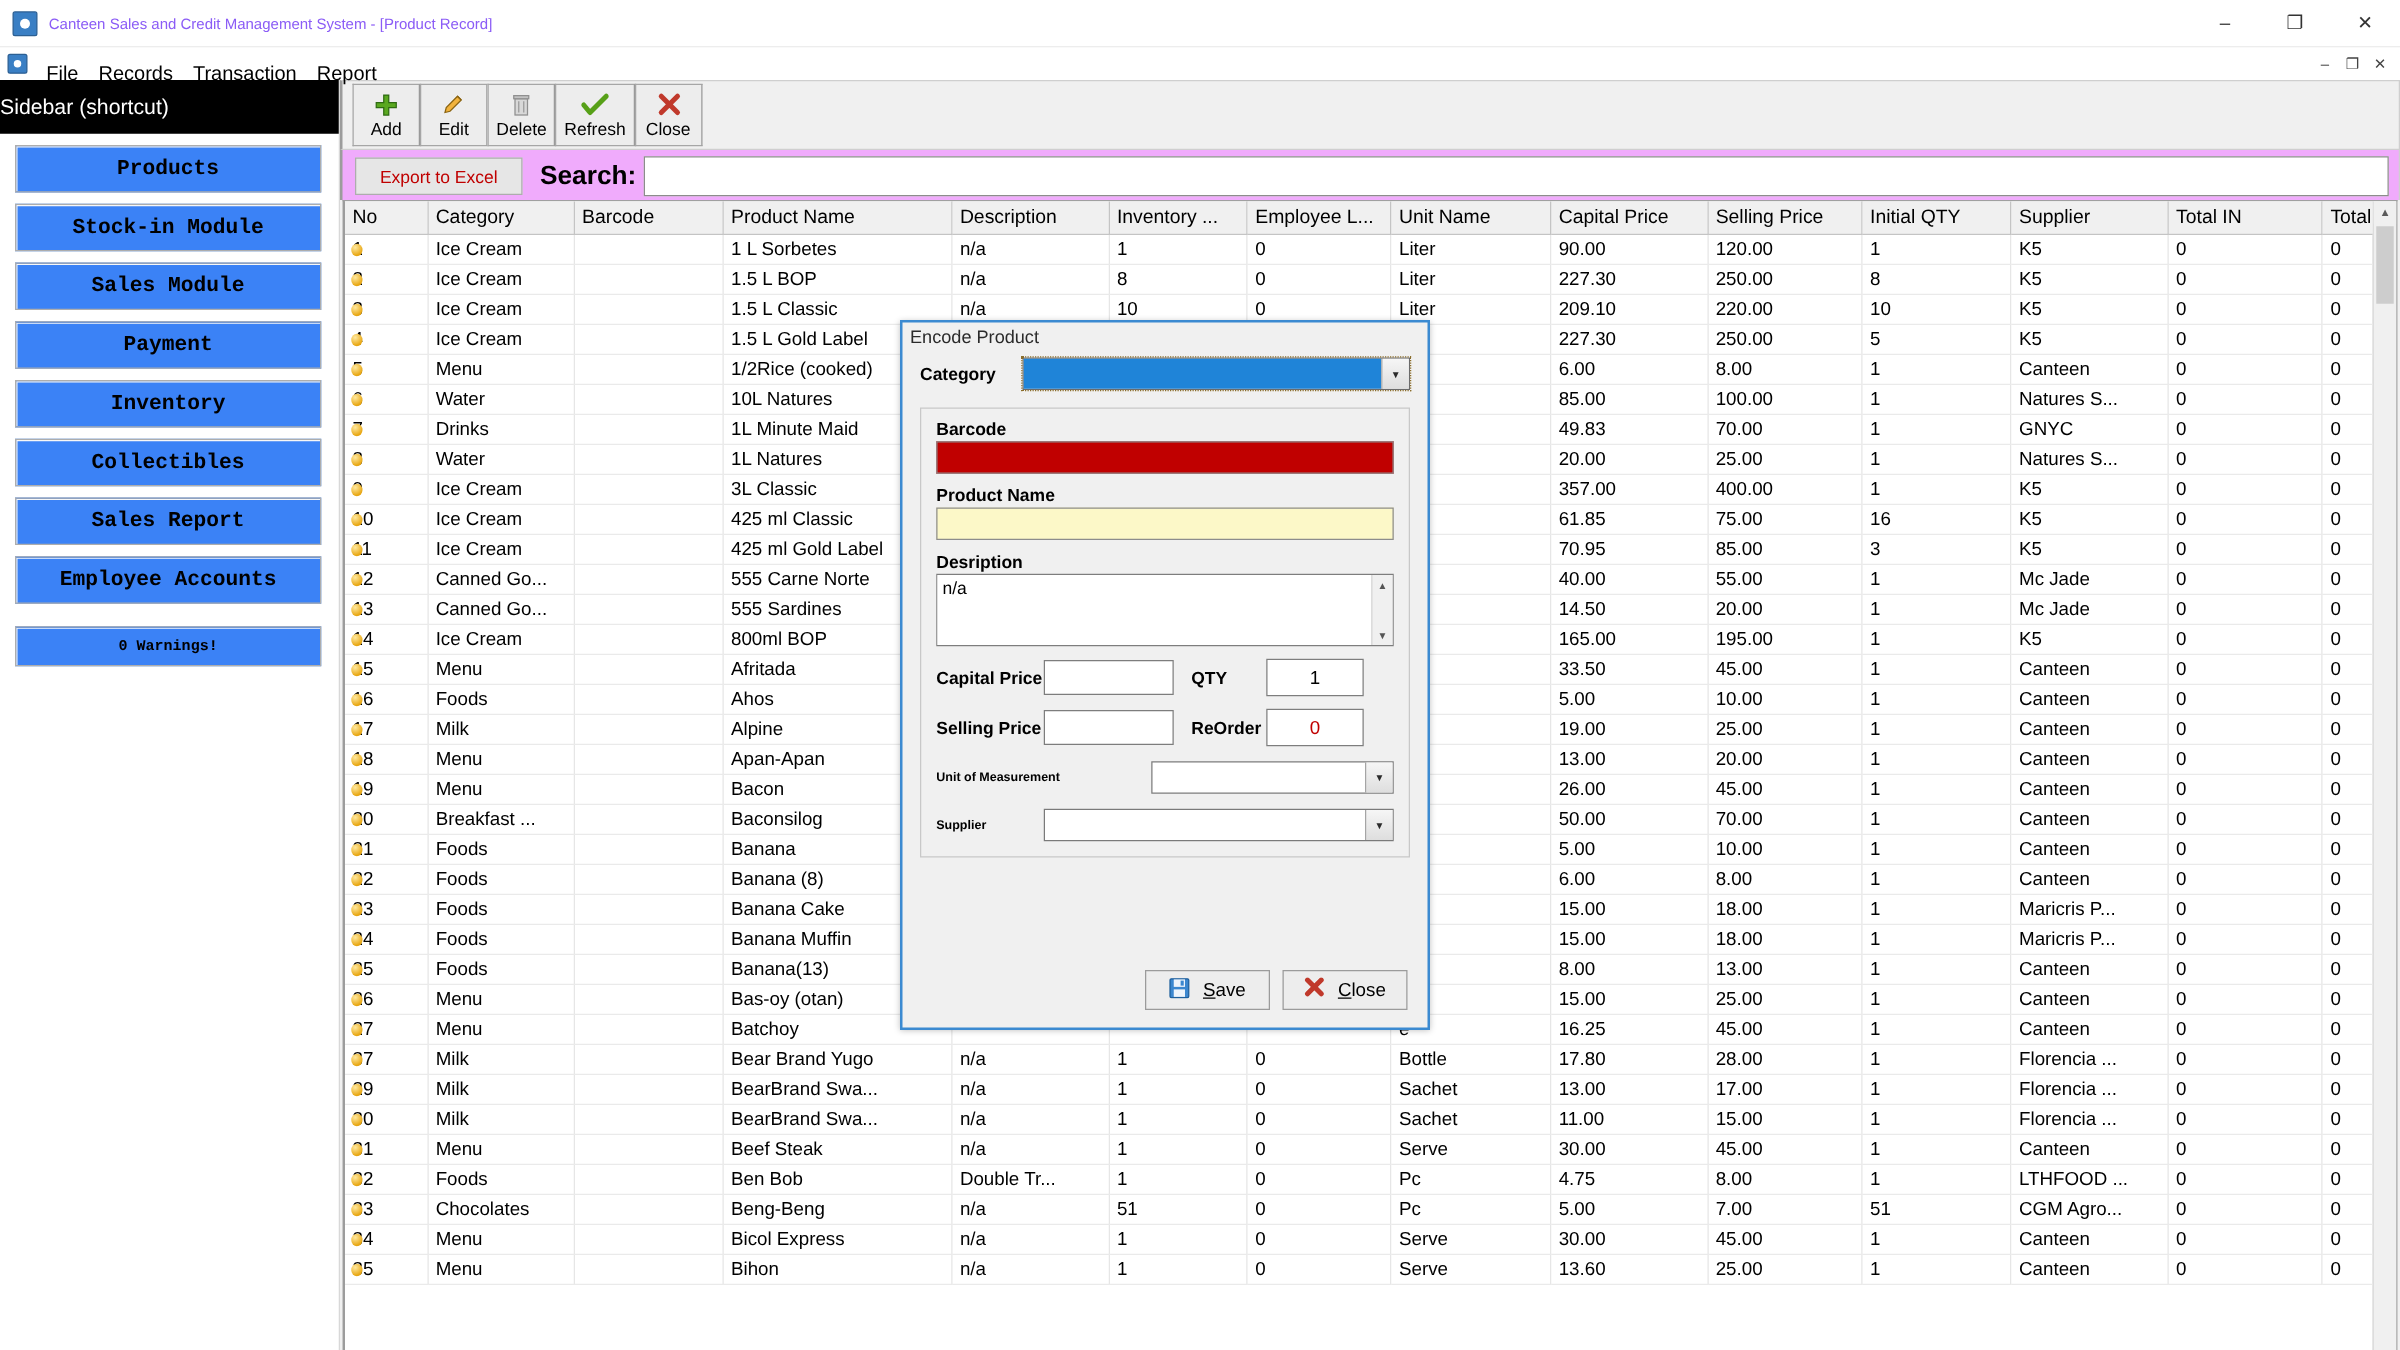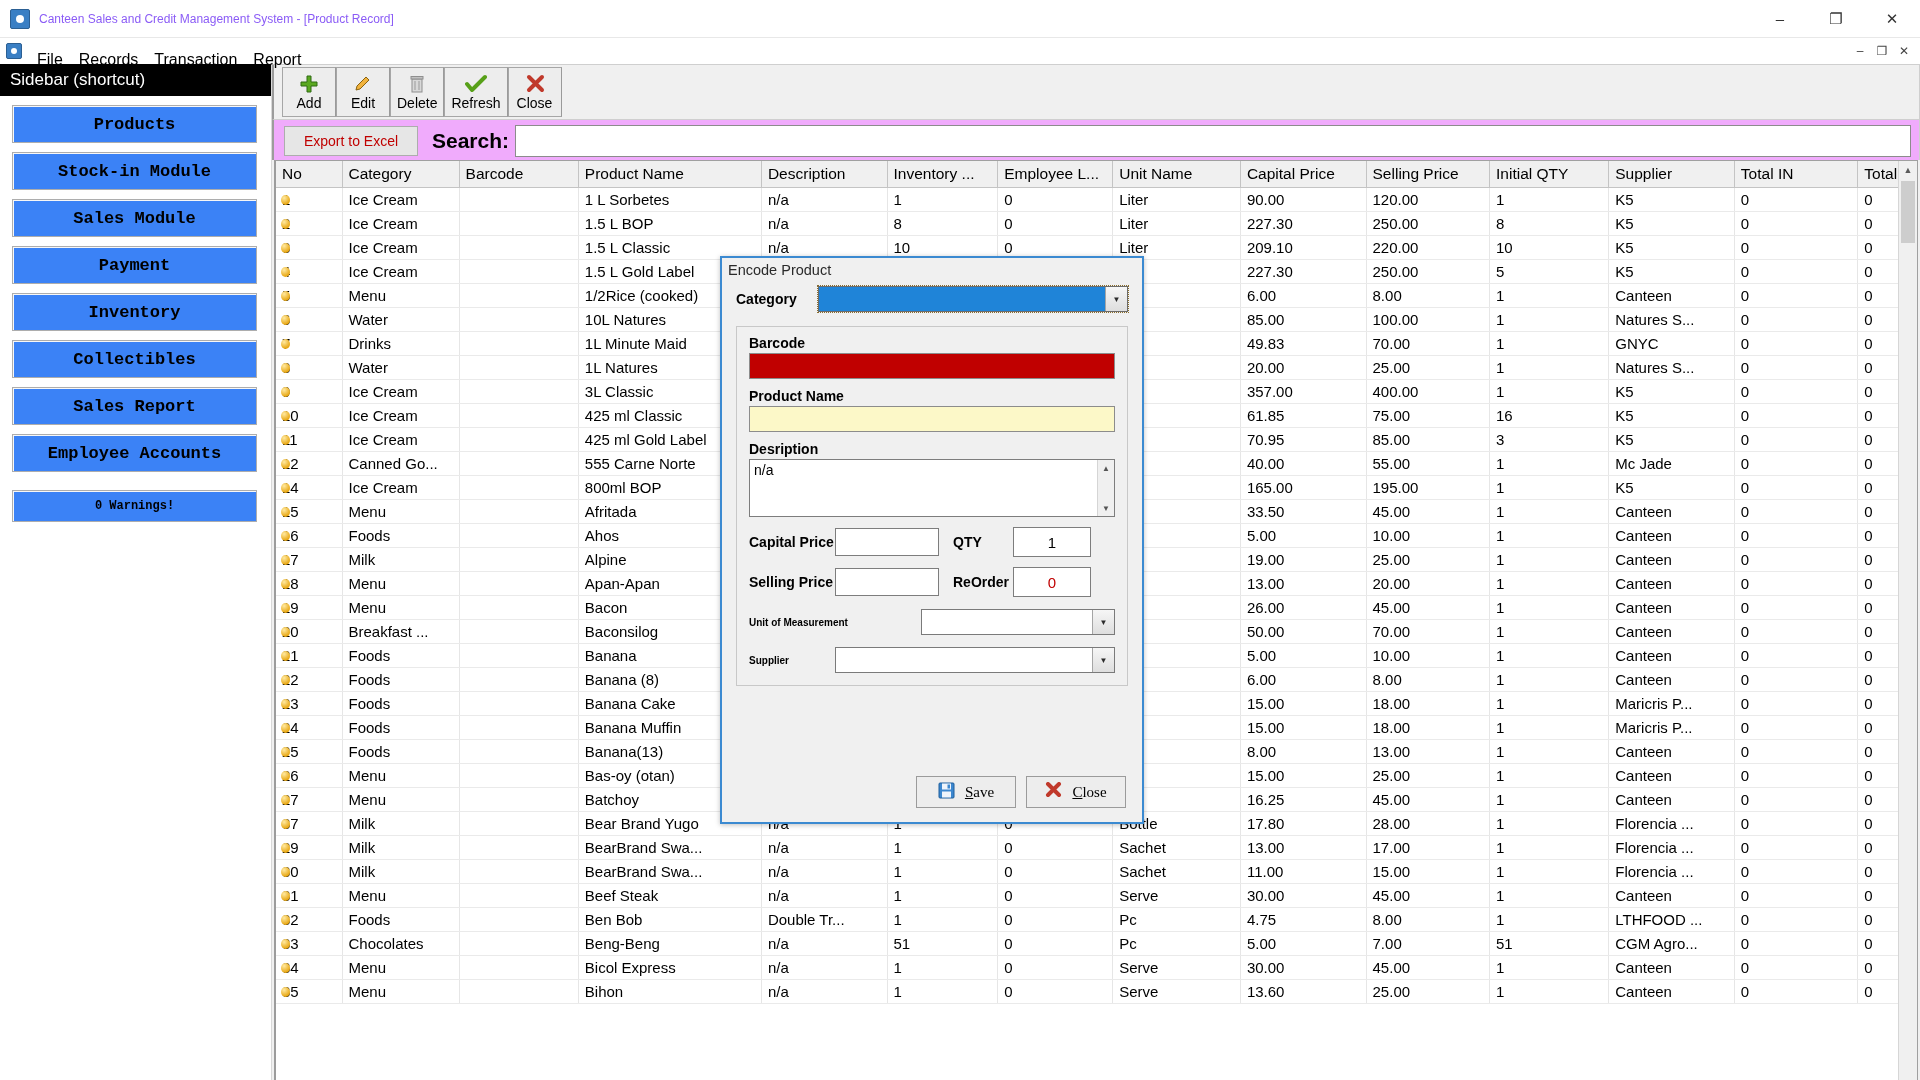--- a/index.html
+++ b/index.html
@@ -105,24 +105,23 @@
   #sidebar {
     width: 272px;
     flex: none;
     background: #ffffff;
     border-right: 1px solid #d8d8d8;
   }
   #sidebar-header {
     background: #000000;
     color: #ffffff;
     font-size: 17px;
-    height: 32px;
+    height: 43px;
     display: flex;
     align-items: center;
-    padding-left: 10px;
   }
   .side-btn {
     margin: 9px 14px 0 12px;
     height: 38px;
     background: #3b82f6;
     border: 1px solid #adadad;
     box-shadow: inset 1px 1px 0 #f7f7f7;
     display: flex; align-items: center; justify-content: center;
     font-size: 17px;
     font-weight: bold;
@@ -412,21 +411,20 @@
     display: flex; gap: 10px;
   }
   .dlg-btn {
     width: 100px; height: 32px;
     background: #ededed;
     border: 1px solid #9b9b9b;
     display: flex; align-items: center; justify-content: center;
     gap: 10px;
     font-size: 15px;
     cursor: default;
-    font-family: Liberation Serif, serif;
   }
   .dlg-btn u { text-decoration: underline; }
 
   .no-sel { user-select: none; }
 </style>
 </head>
 <body class="no-sel">
 
 <div id="titlebar">
   <div class="app-icon"></div>
@@ -750,20 +748,36 @@
                 <td></td>
                 <td></td>
                 <td>40.00</td>
                 <td>55.00</td>
                 <td>1</td>
                 <td>Mc Jade</td>
                 <td>0</td>
                 <td>0</td>
               </tr>
               <tr>
+                <td class="rowhead">13</td>
+                <td>Canned Go...</td>
+                <td></td>
+                <td>555 Sardines</td>
+                <td></td>
+                <td></td>
+                <td></td>
+                <td></td>
+                <td>14.50</td>
+                <td>20.00</td>
+                <td>1</td>
+                <td>Mc Jade</td>
+                <td>0</td>
+                <td>0</td>
+              </tr>
+              <tr>
                 <td class="rowhead">14</td>
                 <td>Ice Cream</td>
                 <td></td>
                 <td>800ml BOP</td>
                 <td></td>
                 <td></td>
                 <td></td>
                 <td></td>
                 <td>165.00</td>
                 <td>195.00</td>

